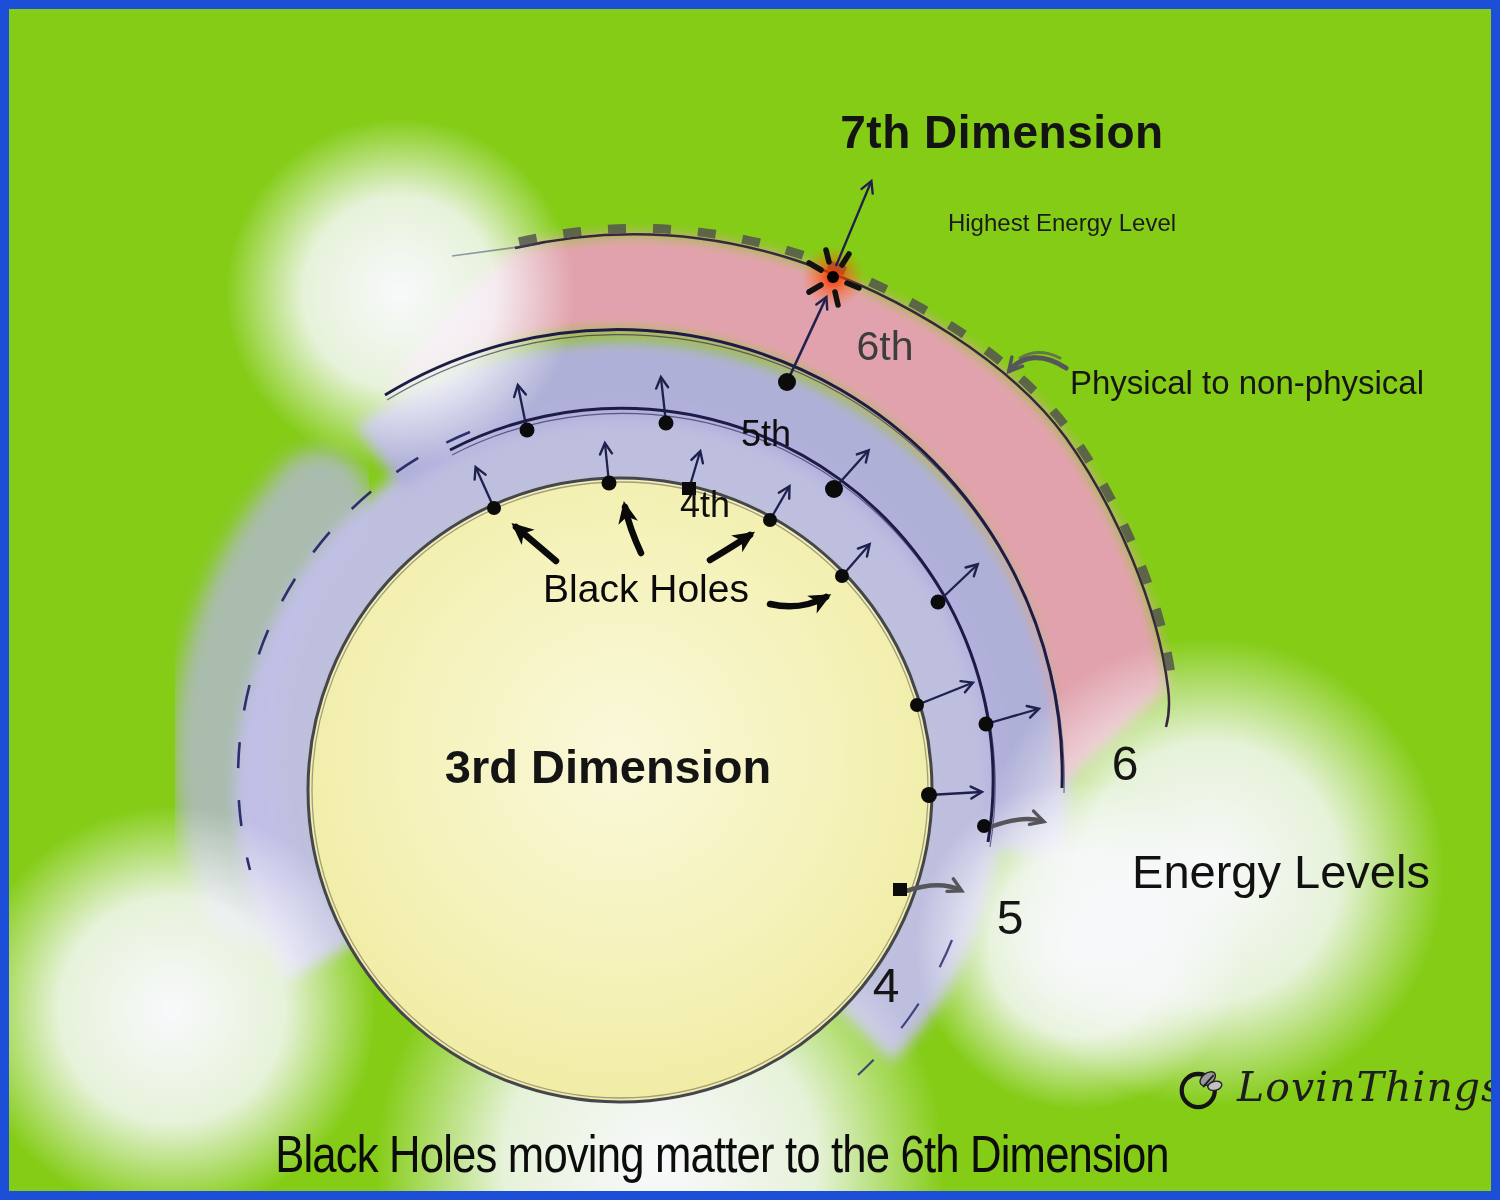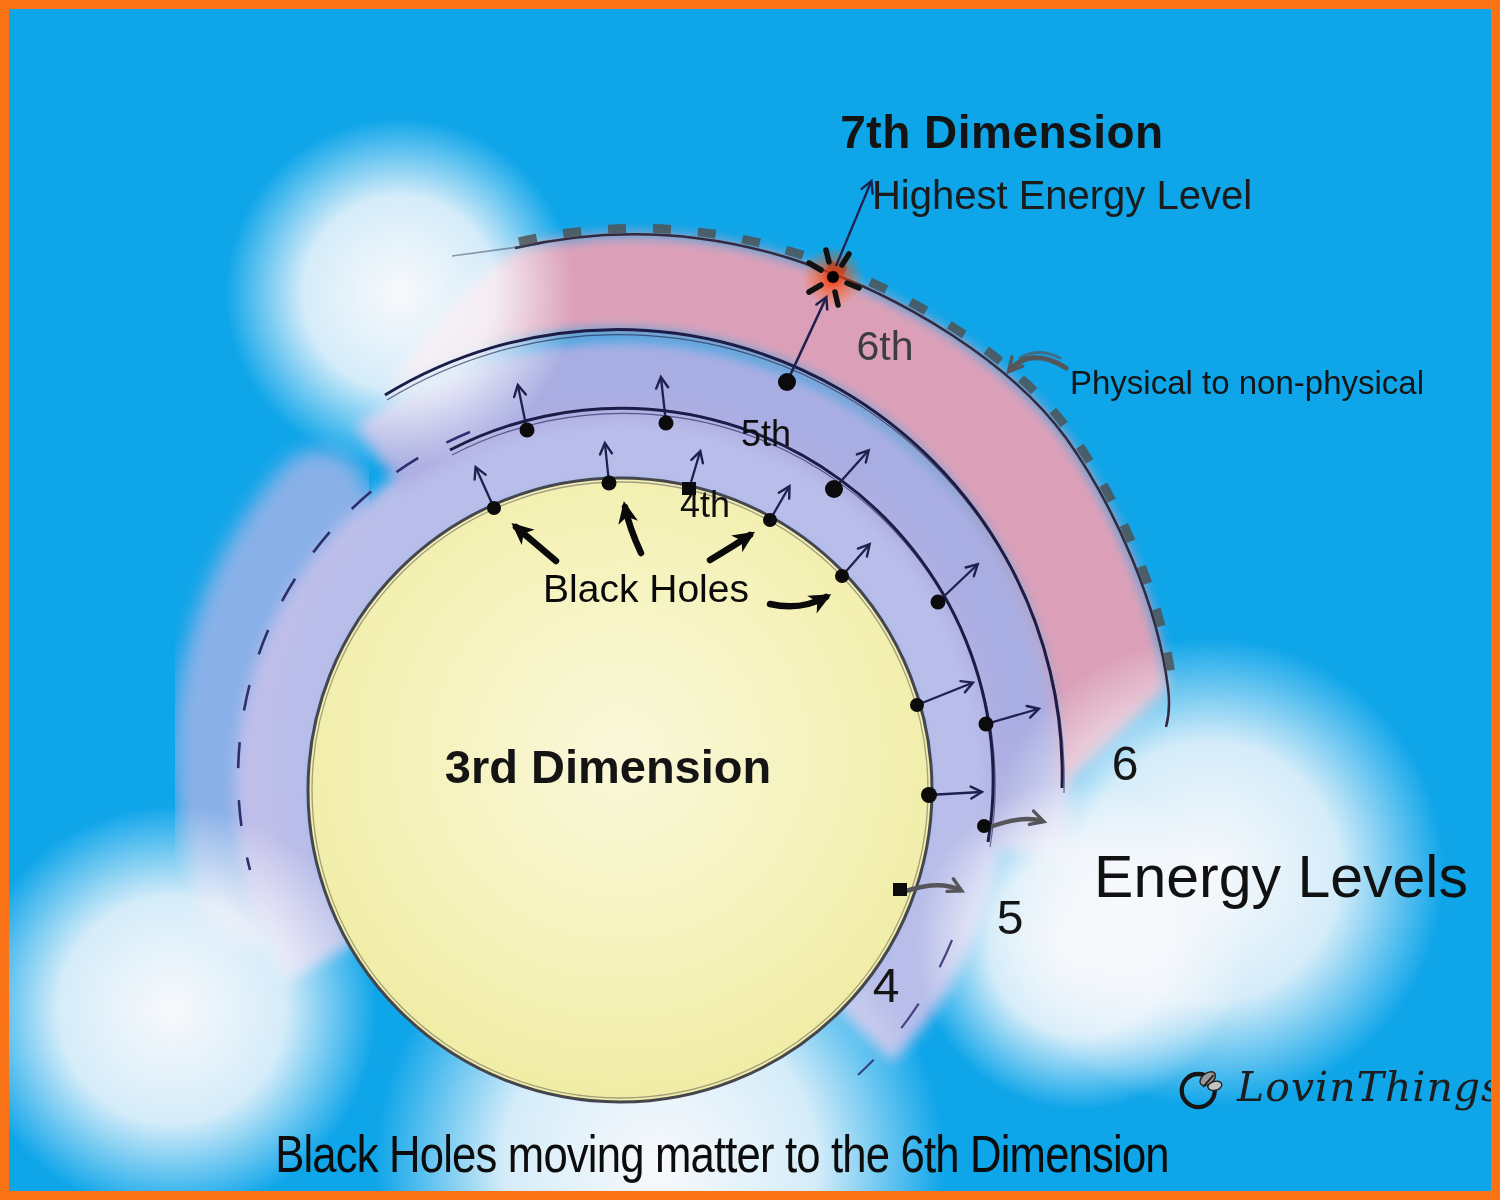--- a/index.html
+++ b/index.html
@@ -1,32 +1,32 @@
 <!DOCTYPE html>
 <html><head>
 <meta charset="utf-8">
 <style>
   html,body{margin:0;padding:0;background:#222;}
   #stage{
     position:relative;width:1500px;height:1200px;overflow:hidden;
-    background:#0ea5e9;border:9px solid #f97316;box-sizing:border-box;
+    background:#84cc16;border:9px solid #1d4ed8;box-sizing:border-box;
     font-family:"Liberation Sans",sans-serif;color:#141414;padding-left:35px;
   }
   #diagram-svg{position:absolute;left:-9px;top:-9px;width:1500px;height:1200px;}
   .lbl{position:absolute;white-space:nowrap;line-height:1.05;}
   .ctr{transform:translateX(-50%);}
   .t-dim7{font-size:46px;font-weight:bold;letter-spacing:.5px;}
-  .t-sub{font-size:40px;color:#1b1b1b;}
+  .t-sub{font-size:24px;color:#1b1b1b;margin-top:36px;}
   .t-6th{font-size:41px;color:#3d3d3d;}
   .t-5th,.t-4th{font-size:36px;color:#0f0f0f;margin-top:21px;}
   .t-phys{font-size:33px;color:#161616;}
   .t-bh{font-size:39px;color:#0a0a0a;}
   .t-dim3{font-size:47px;font-weight:bold;}
   .t-num{font-size:48px;color:#151515;}
-  .t-energy{font-size:59px;color:#111;}
+  .t-energy{font-size:47px;color:#111;}
   .t-caption{font-size:52px;color:#0c0c0c;transform:translateX(-50%) scaleX(.84);letter-spacing:-1px;}
   #logo{position:absolute;left:1168px;top:1052px;display:flex;align-items:center;gap:8px;}
   #logo .logo-text{font-family:"DejaVu Serif",serif;font-style:italic;font-size:41px;color:#1d1d1d;letter-spacing:1px;}
 </style>
 </head>
 <body>
 
 <div id="stage">
 
 <svg id="diagram-svg" viewBox="0 0 1500 1200">

